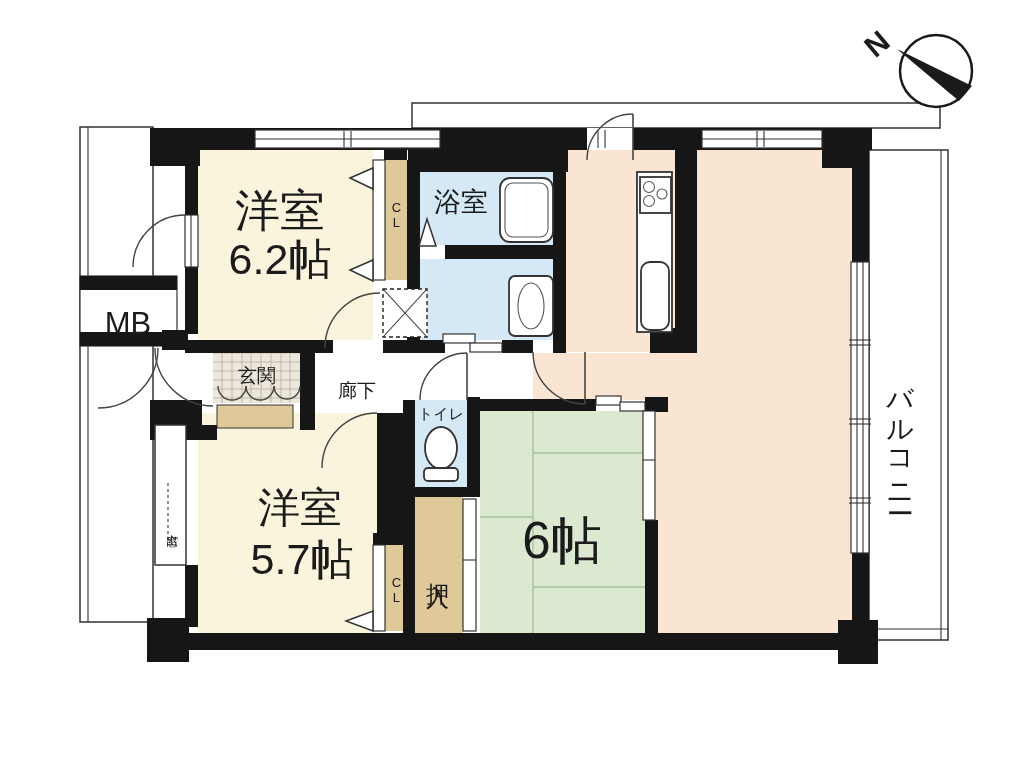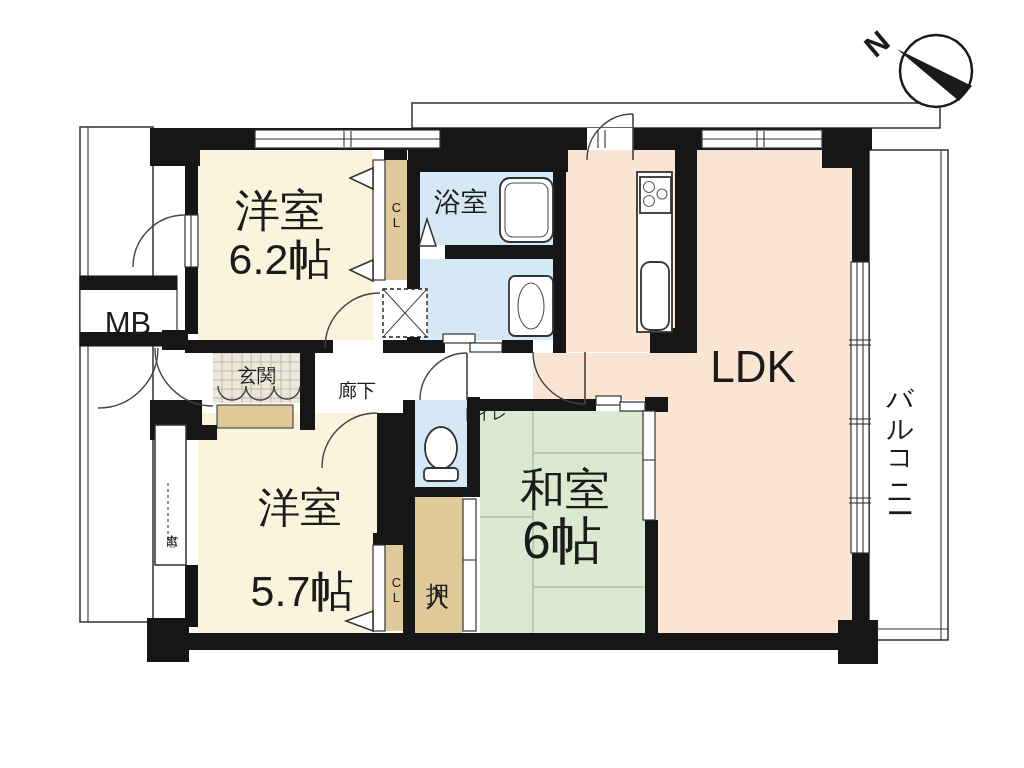--- a/index.html
+++ b/index.html
@@ -194,24 +194,22 @@
   </g>
 </svg>
 
   <div class="lbl" style="left:280px; top:211px; font-size:45px;">洋室</div>
   <div class="lbl" style="left:280px; top:260px; font-size:43px;">6.2帖</div>
   <div class="lbl" style="left:461px; top:202px; font-size:27px;">浴室</div>
   <div class="lbl vert" style="left:396px; top:215px; font-size:13px; letter-spacing:0;">CL</div>
   <div class="lbl" style="left:128px; top:324px; font-size:31px;">MB</div>
   <div class="lbl" style="left:257px; top:376px; font-size:19px;">玄関</div>
   <div class="lbl" style="left:357px; top:355px; font-size:19px;margin-top:36px;">廊下</div>
-  <div class="lbl" style="left:441px; top:414px; font-size:15px;margin-left:43px;">トイレ</div>
-  <div class="lbl" style="left:753px; top:367px; font-size:44px;">LDK</div>
+  <div class="lbl" style="left:441px; top:414px; font-size:15px;">トイレ</div>
   <div class="lbl vert" style="left:900px; top:435px; font-size:27px;">バルコニー</div>
   <div class="lbl" style="left:300px; top:508px; font-size:42px;">洋室</div>
-  <div class="lbl" style="left:302px; top:560px; font-size:43px;margin-top:32px;">5.7帖</div>
-  <div class="lbl" style="left:565px; top:490px; font-size:45px;">和室</div>
+  <div class="lbl" style="left:302px; top:560px; font-size:43px;">5.7帖</div>
   <div class="lbl" style="left:562px; top:541px; font-size:51px;">6帖</div>
   <div class="lbl vert" style="left:438px; top:567px; font-size:23px;">押入</div>
   <div class="lbl vert" style="left:396px; top:590px; font-size:13px; letter-spacing:0;">CL</div>
   <div class="lbl vert" style="left:172px; top:525px; font-size:12px; letter-spacing:0;">出窓</div>
   <div class="lbl north" style="left:877px; top:44px; font-size:30px;">N</div>
 </div>
 
 </body></html>

